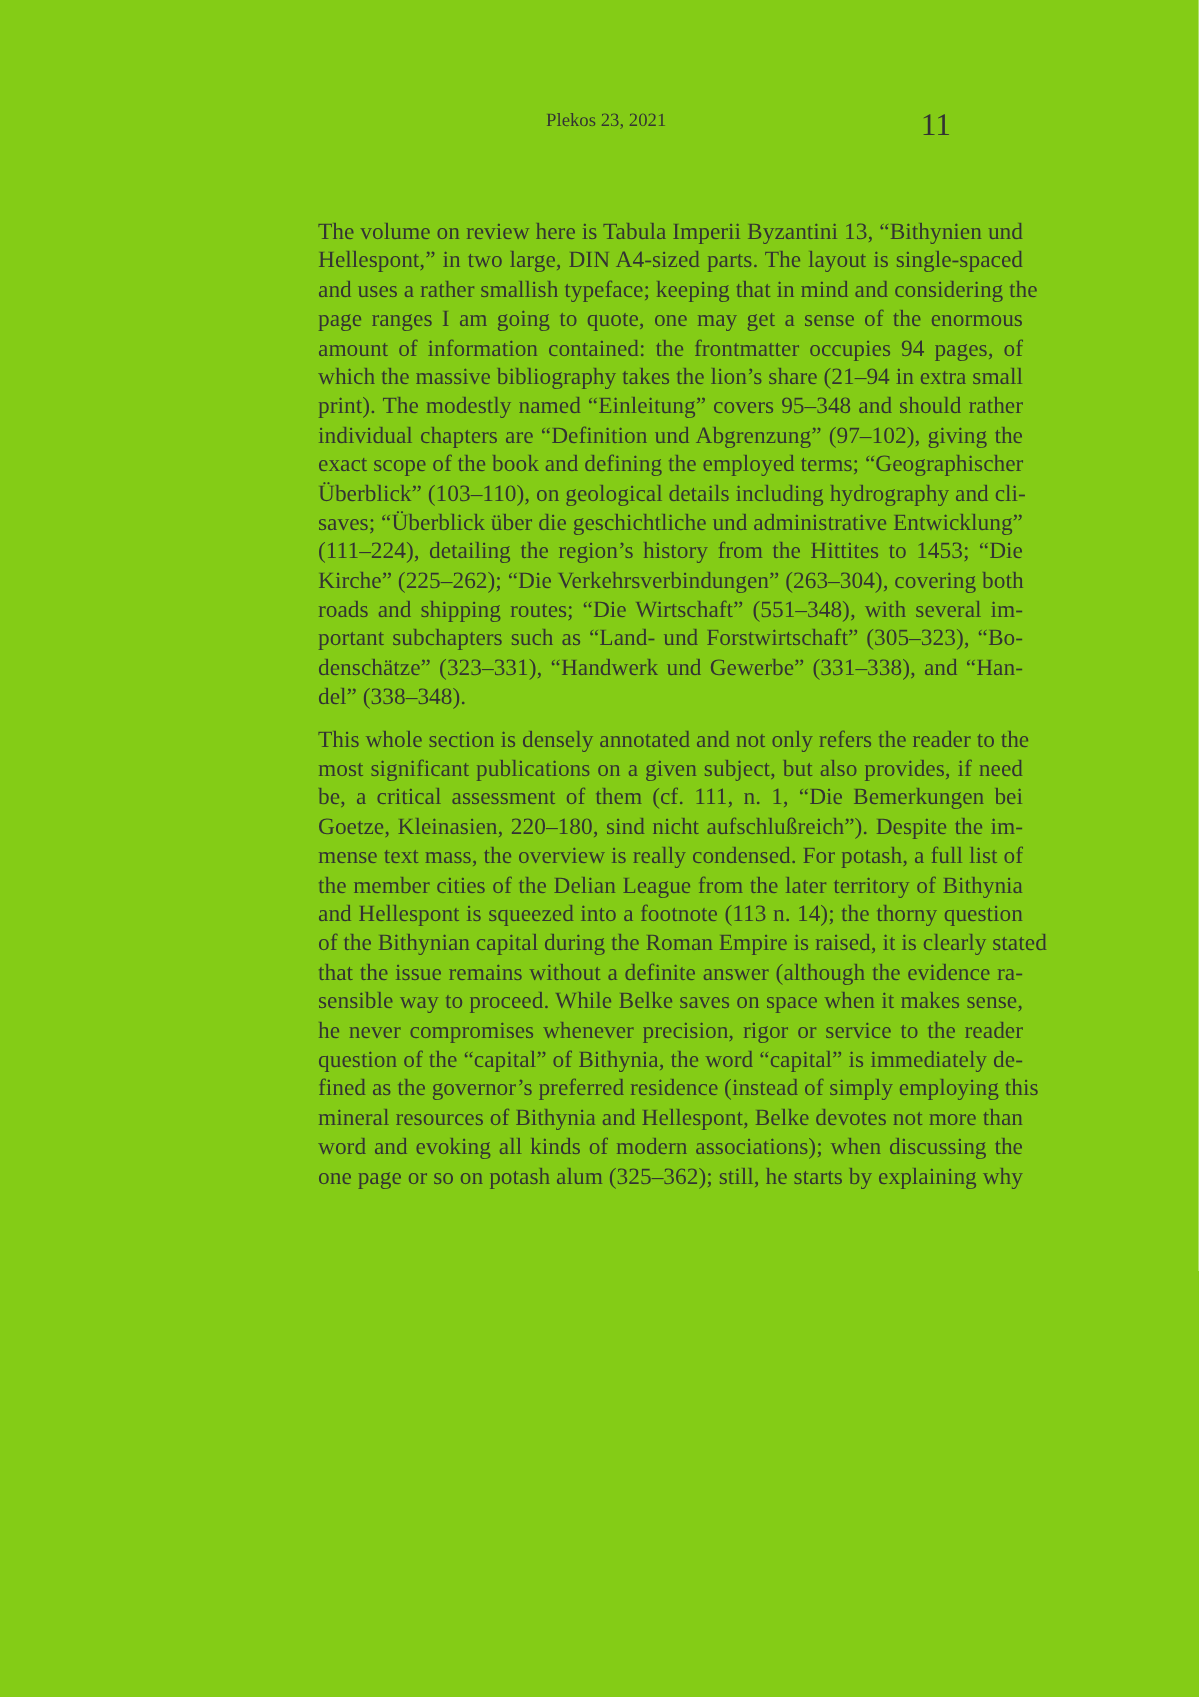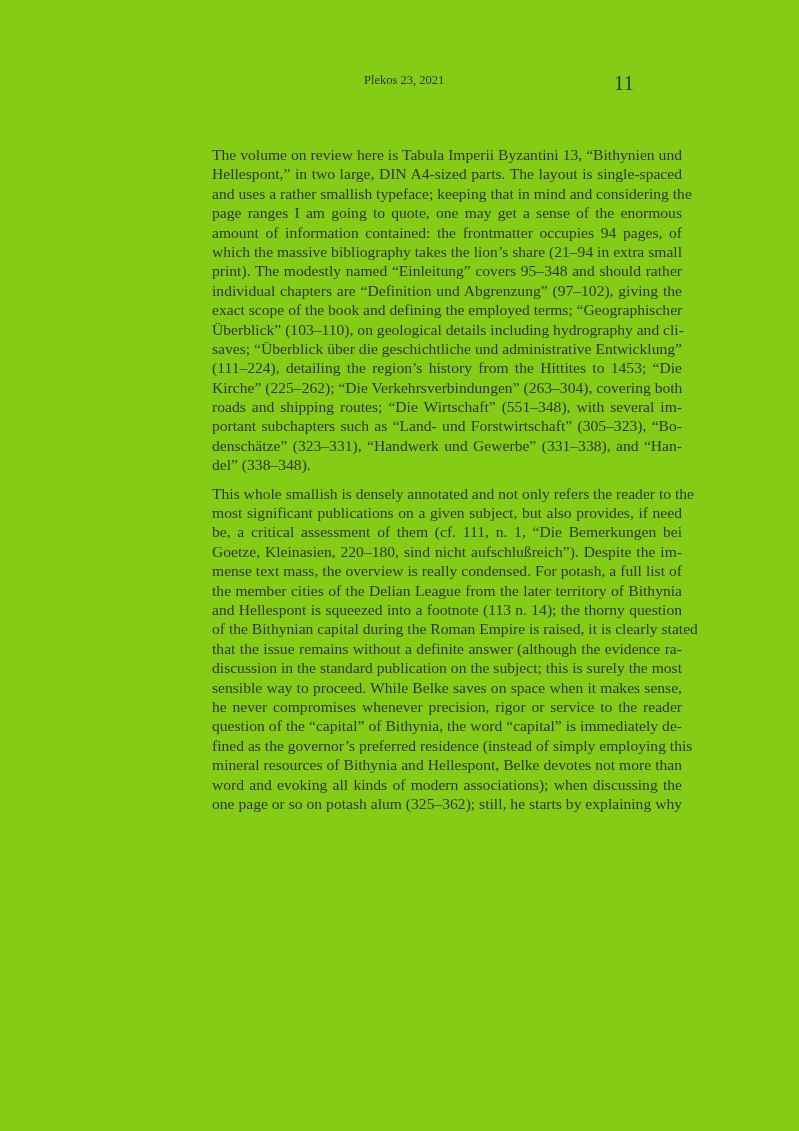--- a/index.html
+++ b/index.html
@@ -47,30 +47,29 @@
       <span class="line">Überblick” (103–110), on geological details including hydrography and cli-</span>
       <span class="line">saves; “Überblick über die geschichtliche und administrative Entwicklung”</span>
       <span class="line">(111–224), detailing the region’s history from the Hittites to 1453; “Die</span>
       <span class="line">Kirche” (225–262); “Die Verkehrsverbindungen” (263–304), covering both</span>
       <span class="line">roads and shipping routes; “Die Wirtschaft” (551–348), with several im-</span>
       <span class="line">portant subchapters such as “Land- und Forstwirtschaft” (305–323), “Bo-</span>
       <span class="line">denschätze” (323–331), “Handwerk und Gewerbe” (331–338), and “Han-</span>
       <span class="line last">del” (338–348).</span>
     </p>
     <p class="para">
-      <span class="line">This whole smallish is densely annotated and not only refers the reader to the</span>
+      <span class="line">This whole section is densely annotated and not only refers the reader to the</span>
       <span class="line">most significant publications on a given subject, but also provides, if need</span>
       <span class="line">be, a critical assessment of them (cf. 111, n. 1, “Die Bemerkungen bei</span>
       <span class="line">Goetze, Kleinasien, 220–180, sind nicht aufschlußreich”). Despite the im-</span>
       <span class="line">mense text mass, the overview is really condensed. For potash, a full list of</span>
       <span class="line">the member cities of the Delian League from the later territory of Bithynia</span>
       <span class="line">and Hellespont is squeezed into a footnote (113 n. 14); the thorny question</span>
       <span class="line">of the Bithynian capital during the Roman Empire is raised, it is clearly stated</span>
       <span class="line">that the issue remains without a definite answer (although the evidence ra-</span>
-      <span class="line">discussion in the standard publication on the subject; this is surely the most</span>
       <span class="line">sensible way to proceed. While Belke saves on space when it makes sense,</span>
       <span class="line">he never compromises whenever precision, rigor or service to the reader</span>
       <span class="line">question of the “capital” of Bithynia, the word “capital” is immediately de-</span>
       <span class="line">fined as the governor’s preferred residence (instead of simply employing this</span>
       <span class="line">mineral resources of Bithynia and Hellespont, Belke devotes not more than</span>
       <span class="line">word and evoking all kinds of modern associations); when discussing the</span>
       <span class="line">one page or so on potash alum (325–362); still, he starts by explaining why</span>
     </p>
   </div>
 

